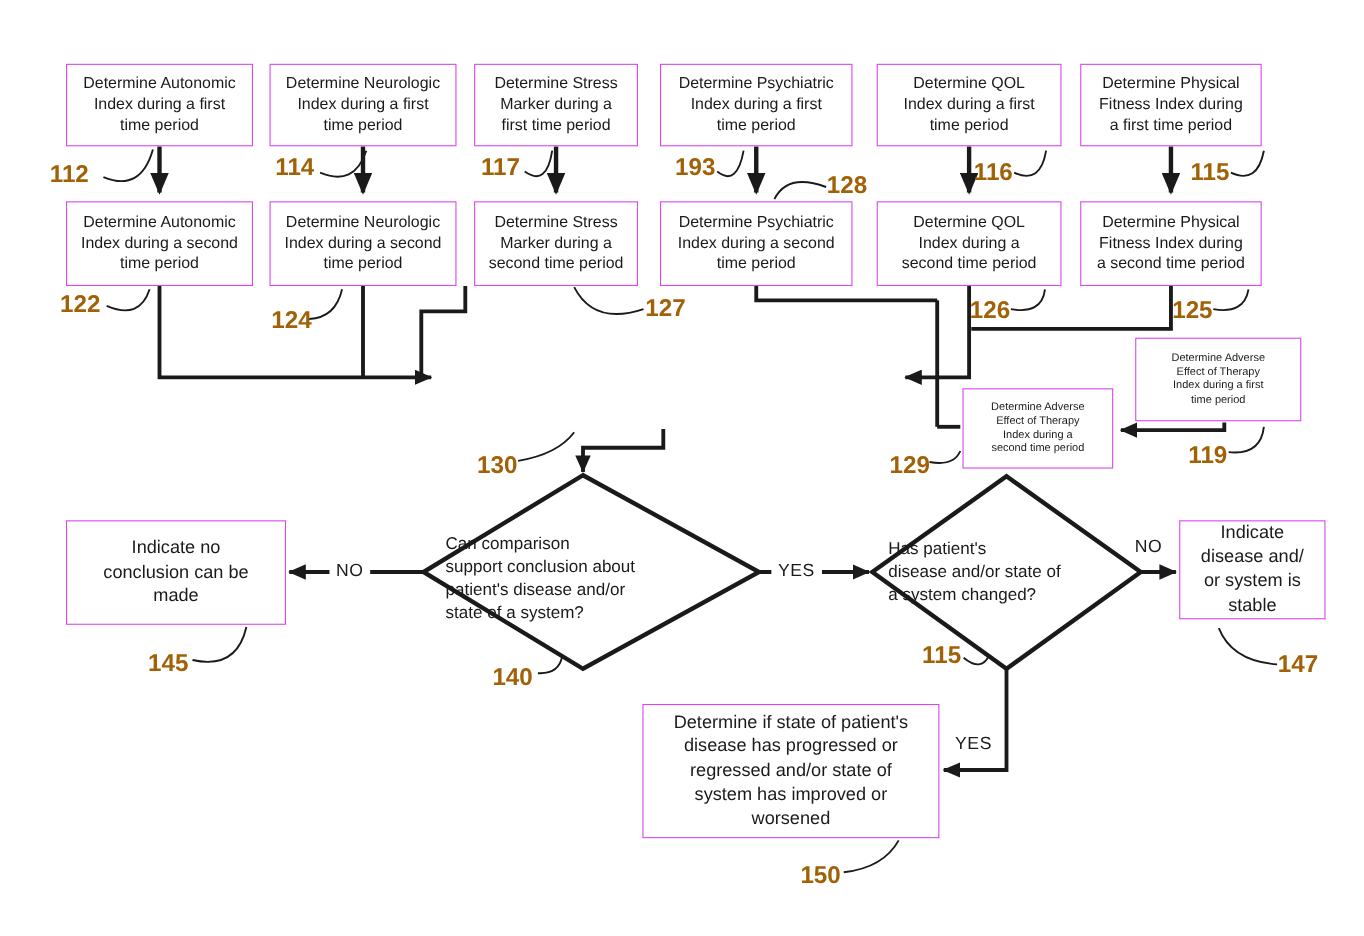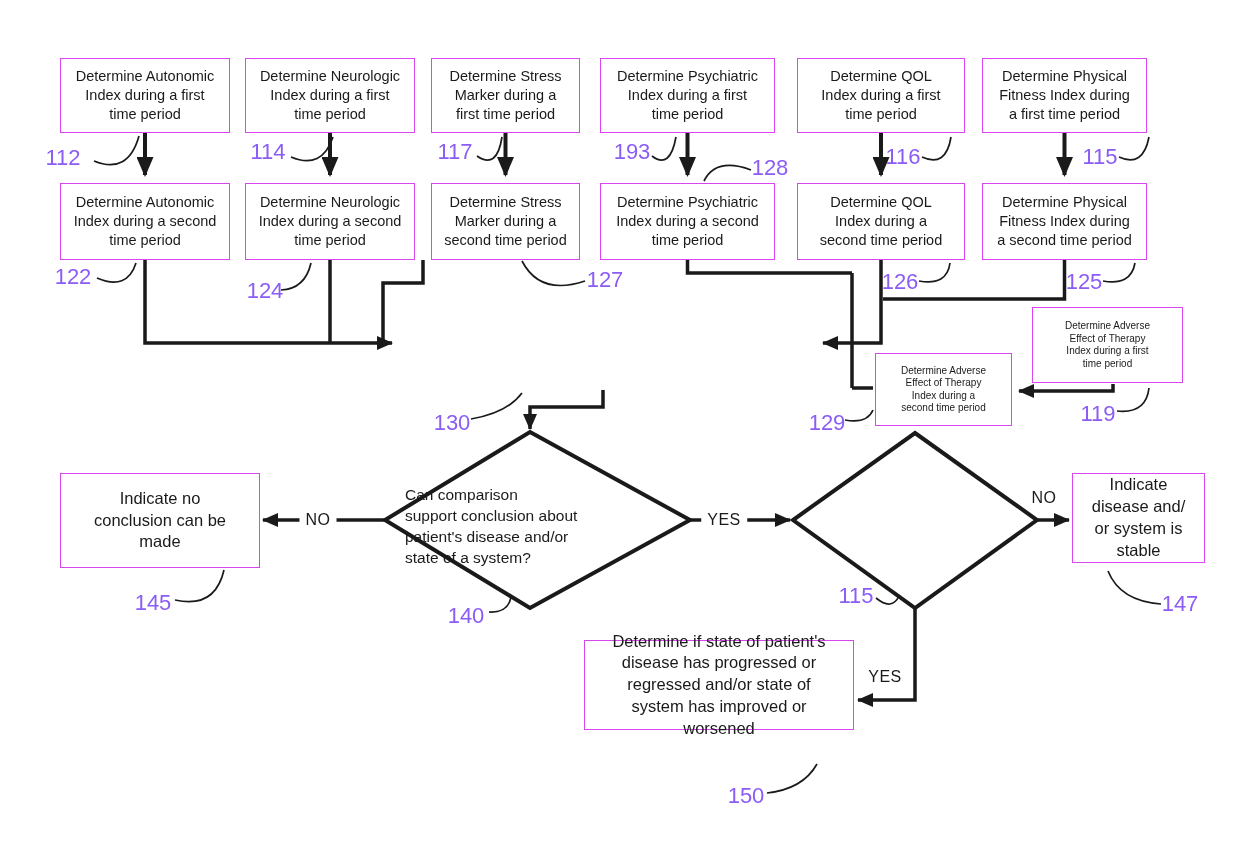--- a/index.html
+++ b/index.html
@@ -17,21 +17,21 @@
   .pbox span{white-space:pre-line;display:block;width:100%;}
   .fs14{font-size:14.5px;line-height:1.3;}
   .fs16{font-size:16.5px;line-height:1.32;}
   .fs13{font-size:10px;line-height:1.25;}
   .dtext{
     position:absolute;z-index:3;transform:translate(-50%,-50%);text-align:left;
     white-space:pre-line;font-size:15.5px;line-height:1.35;
   }
   .ref{
     position:absolute;z-index:3;transform:translate(-50%,-50%);
-    font-size:22px;color:#8b5cf6;
+    font-size:22px;color:#a16207;font-weight:bold;
   }
   .elabel{
     position:absolute;z-index:3;transform:translate(-50%,-50%);
     font-weight:normal;font-size:16px;letter-spacing:.5px;
   }
   .elabel.online{background:#ffffff;padding:0 6px;}
 </style>
 </head>
 <body>
 
@@ -182,32 +182,35 @@
     <span>Indicate no
 conclusion can be
 made</span>
   </div>
   <div class="pbox fs16" style="left:1072px;top:473px;width:133px;height:90px">
     <span>Indicate
 disease and/
 or system is
 stable</span>
   </div>
-  <div class="pbox fs16" style="left:584px;top:640px;width:270px;height:90px">
+  <div class="pbox fs16" style="left:584px;top:640px;width:270px;height:122px">
     <span>Determine if state of patient's
 disease has progressed or
 regressed and/or state of
 system has improved or
 worsened</span>
   </div>
 
   <div class="dtext" style="left:530px;top:527px;width:250px">Can comparison
 support conclusion about
 patient's disease and/or
 state of a system?</div>
+  <div class="dtext" style="left:915px;top:521px;width:215px">Has patient's
+disease and/or state of
+a system changed?</div>
 
   <span class="ref" style="left:63px;top:158px">112</span>
   <span class="ref" style="left:268px;top:152px">114</span>
   <span class="ref" style="left:455px;top:152px">117</span>
   <span class="ref" style="left:632px;top:152px">193</span>
   <span class="ref" style="left:770px;top:168px">128</span>
   <span class="ref" style="left:903px;top:157px">116</span>
   <span class="ref" style="left:1100px;top:157px">115</span>
   <span class="ref" style="left:73px;top:277px">122</span>
   <span class="ref" style="left:265px;top:291px">124</span>

